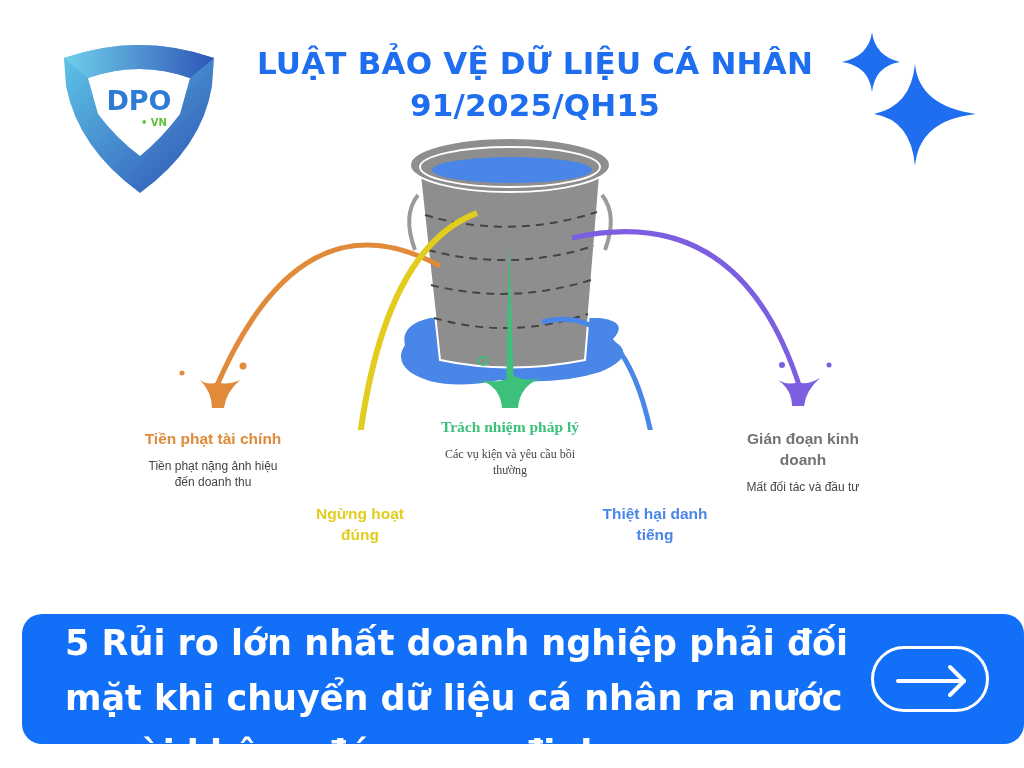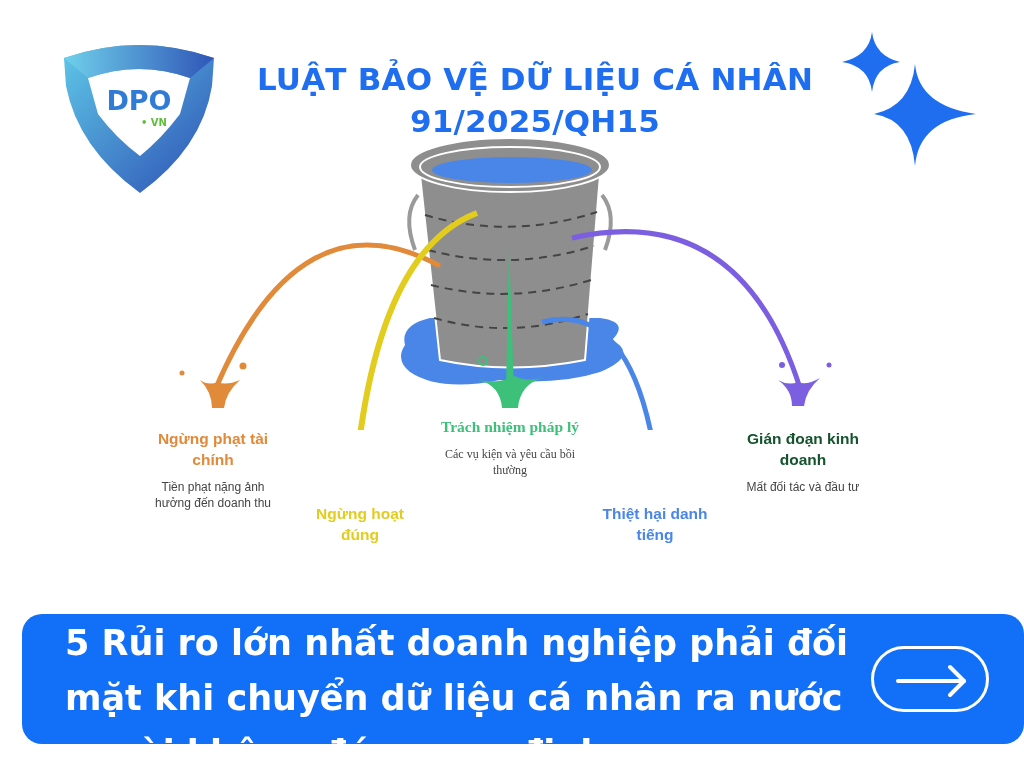--- a/index.html
+++ b/index.html
@@ -1,19 +1,19 @@
 <!DOCTYPE html>
 <html><head>
 <meta charset="utf-8">
 <style>
   html, body { margin:0; padding:0; }
   body { width:1024px; height:768px; background:#ffffff; position:relative; overflow:hidden; font-family:"DejaVu Sans", sans-serif; }
   .abs { position:absolute; }
   .logo { left:62px; top:38px; width:154px; height:156px; }
-  .title { left:230px; top:42px; width:610px; text-align:center; color:#1f6ef0; font-family:"DejaVu Sans", sans-serif; font-weight:bold; font-size:31px; line-height:42px; letter-spacing:0.2px;margin-top:16px; }
+  .title { left:230px; top:42px; width:610px; text-align:center; color:#1f6ef0; font-family:"DejaVu Sans", sans-serif; font-weight:bold; font-size:31px; line-height:42px; letter-spacing:0.2px; }
   .sparkles { left:838px; top:28px; width:150px; height:145px; }
   .scene { left:0; top:130px; width:1024px; height:300px; }
   .risk { position:absolute; text-align:center; font-family:"Liberation Sans", sans-serif; }
   .risk .rt { font-weight:bold; font-size:15.5px; line-height:21px; }
   .risk .rd { color:#444; font-size:12px; line-height:16px; margin-top:9px; }
   .banner { left:22px; top:614px; width:1002px; height:130px; background:#1170f7; border-radius:20px; }
   .banner-text { left:58px; top:616px; width:800px; color:#fff; font-family:"DejaVu Sans", sans-serif; font-weight:bold; font-size:35px; line-height:55px;margin-left:7px; }
   .next-btn { left:871px; top:646px; width:118px; height:66px; border:3.5px solid #fff; border-radius:36px; box-sizing:border-box; cursor:pointer; }
 </style>
 </head>
@@ -91,35 +91,35 @@
       <circle cx="680" cy="440" r="3.5" fill="#4a86e8"></circle>
 
     <path d="M572 238 Q740 200 800 388" stroke="#7b5fe0" stroke-width="5" fill="none"></path>
     <path d="M778 380 Q792 390 792 406 L804 406 Q806 390 820 378 Q806 386 798 382 Q788 386 778 380 Z" fill="#7b5fe0"></path>
     <circle cx="782" cy="365" r="3" fill="#7b5fe0"></circle>
       <circle cx="829" cy="365" r="2.5" fill="#7b5fe0"></circle>
   </svg>
 </div>
 
 <div class="risk" style="left:143px; top:428px; width:140px;">
-  <div class="rt" style="color:#e08a3a;">Ngừng phạt tài chính</div>
-  <div class="rd">Tiền phạt nặng ảnh hưởng đến doanh thu</div>
+  <div class="rt" style="color:#e08a3a;">Tiền phạt tài chính</div>
+  <div class="rd">Tiền phạt nặng ảnh hiệu đến doanh thu</div>
 </div>
 <div class="risk" style="left:295px; top:503px; width:130px;">
   <div class="rt" style="color:#e2cc1e;">Ngừng hoạt đúng</div>
 </div>
 <div class="risk" style="left:440px; top:416px; width:140px;font-family:Liberation Serif, serif;">
   <div class="rt" style="color:#3cc07a;">Trách nhiệm pháp lý</div>
   <div class="rd">Các vụ kiện và yêu cầu bồi thường</div>
 </div>
 <div class="risk" style="left:584px; top:503px; width:142px;text-align:center;">
   <div class="rt" style="color:#4a86e8;">Thiệt hại danh tiếng</div>
 </div>
 <div class="risk" style="left:733px; top:428px; width:140px;">
-  <div class="rt" style="color:#14532d;">Gián đoạn kinh doanh</div>
+  <div class="rt" style="color:#737373;">Gián đoạn kinh doanh</div>
   <div class="rd">Mất đối tác và đầu tư</div>
 </div>
 
 <div class="abs banner"></div>
 <div class="abs banner-text">5 Rủi ro lớn nhất doanh nghiệp phải đối mặt khi chuyển dữ liệu cá nhân ra nước ngoài không đúng quy định</div>
 <div class="abs next-btn">
   <svg width="111" height="59" viewBox="0 0 111 59">
     <line x1="24" y1="32" x2="90" y2="32" stroke="#fff" stroke-width="4" stroke-linecap="round"></line>
     <polyline points="76,18 90,32 76,46" stroke="#fff" stroke-width="4" fill="none" stroke-linecap="round" stroke-linejoin="round"></polyline>
   </svg>

